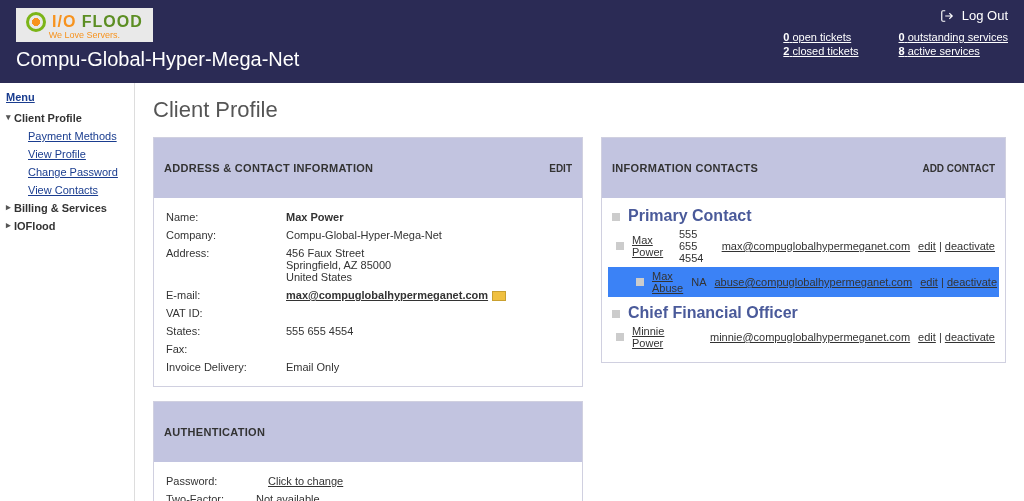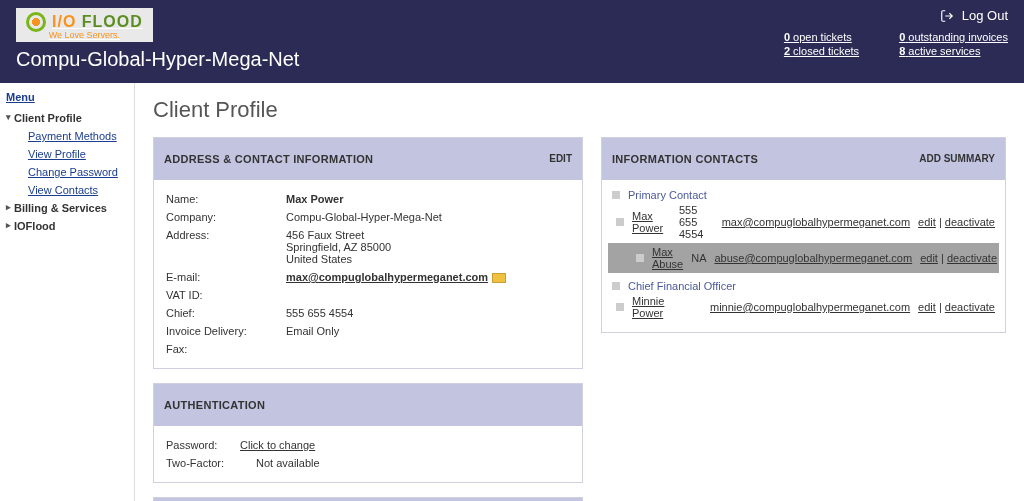--- a/index.html
+++ b/index.html
@@ -2,21 +2,21 @@
 <html><head>
 <meta charset="utf-8">
 <style>
 * { margin:0; padding:0; box-sizing:border-box; }
 body { font-family: Arial, Helvetica, sans-serif; font-size:12px; color:#333; background:#fff; width:1024px; }
 a { color:#1a3d8f; text-decoration:none; }
 
 
 .hdr { background:#2b2b55; color:#fff; padding:8px 16px 12px; display:flex; }
 .hdr-left { flex:1; }
-.logo-box { background:#e9e9e9; display:inline-block; padding:4px 10px 2px;text-decoration:underline; }
+.logo-box { background:#e9e9e9; display:inline-block; padding:4px 10px 2px; }
 .logo-row { display:flex; align-items:center; gap:6px; }
 .logo-icon { width:20px; height:20px; border-radius:50%; background:radial-gradient(circle,#f7931e 40%,transparent 42%); border:3px solid #7cb518; position:relative; }
 .logo-txt { font-size:16px; font-weight:bold; color:#f7931e; letter-spacing:1px;}
 .logo-txt .flood { color:#5c8e23; }
 .logo-sub { font-size:9px; color:#f7931e; text-align:center; margin-top:-2px; }
 .client-name { font-size:20px; color:#fff; margin-top:6px; font-weight:normal; }
 .hdr-right { display:flex; flex-direction:column; align-items:flex-end; }
 .logout { color:#fff; font-size:13px; display:flex; align-items:center; gap:8px; margin-bottom:8px; }
 .stats { display:flex; gap:40px; font-size:11px; }
 .stats-col div { margin-bottom:2px; }
@@ -35,44 +35,44 @@
 .side li.lvl1 a { color:#1a3d8f; text-decoration:underline; }
 
 .main { flex:1; padding:14px 18px; }
 .page-title { font-size:22px; color:#555; font-weight:normal; margin-bottom:14px; }
 
 .cols { display:flex; gap:18px; }
 .col-l { flex:1; }
 .col-r { width:405px; }
 
 .panel { border:1px solid #d0d0e0; margin-bottom:14px; }
-.panel-hd { background:#c2c4e0; padding:15px 10px; display:flex; justify-content:space-between; align-items:flex-start; }
+.panel-hd { background:#c2c4e0; padding:24px 10px; display:flex; justify-content:space-between; align-items:flex-end; }
 .panel-hd-title { font-weight:bold; font-size:11px; color:#333; letter-spacing:.3px; }
 .panel-hd-action { font-size:10px; font-weight:bold; color:#333; cursor:pointer; }
 .panel-bd { padding:10px 12px; font-size:11px; }
 
 .kv { display:flex; padding:3px 0; }
 .kv .k { width:120px; color:#333; }
 .kv .v { flex:1; color:#333; }
 .kv .v.bold { font-weight:bold; }
 .kv .v a { text-decoration:underline; color:#333; font-weight:bold; }
 .email-badge { display:inline-block; width:14px; height:10px; background:#f0c040; margin-left:4px; vertical-align:middle; border:1px solid #c9a030; }
 
 
 .ct-row { display:flex; align-items:center; padding:3px 4px; font-size:11px; gap:8px; }
-.ct-row.alt { background:#a3a3a3;padding-left:24px; }
+.ct-row.alt { background:#3b82f6;padding-left:24px; }
 .ct-row .sq { width:8px; height:8px; background:#ccc; flex-shrink:0; }
 .ct-row .nm { width:90px; }
 .ct-row .nm a { text-decoration:underline; color:#333; }
 .ct-row .ph { width:80px; color:#333; }
 .ct-row .em { flex:1; text-align:right; }
 .ct-row .em a { text-decoration:underline; color:#333; }
 .ct-row .act { width:90px; text-align:left; font-size:11px; white-space:nowrap; }
 .ct-row .act a { text-decoration:underline; color:#333; }
-.ct-role { padding:3px 4px 0 20px; font-size:11px; font-weight:normal; color:#4a5a9a; }
+.ct-role { padding:3px 4px 0 20px; font-size:16px; font-weight:bold; color:#4a5a9a; }
 .ct-block { margin-bottom:4px; }
 </style>
 </head>
 <body>
 
 <div class="hdr">
   <div class="hdr-left">
     <div class="logo-box">
       <div class="logo-row">
         <span class="logo-icon"></span>
@@ -88,21 +88,21 @@
           <path d="M9 21H5a2 2 0 0 1-2-2V5a2 2 0 0 1 2-2h4M16 17l5-5-5-5M21 12H9"></path>
         </svg>
       <span>Log Out</span>
     </a>
     <div class="stats">
       <div class="stats-col">
         <div><a><b>0</b> <span>open tickets</span></a></div>
         <div><a><b>2</b> <span>closed tickets</span></a></div>
       </div>
       <div class="stats-col">
-        <div><a><b>0</b> <span>outstanding invoices</span></a></div>
+        <div><a><b>0</b> <span>outstanding services</span></a></div>
         <div><a><b>8</b> <span>active services</span></a></div>
       </div>
     </div>
   </div>
 </div>
 
 <div class="wrap">
 
   <div class="side">
     <h4>Menu</h4>
@@ -146,41 +146,41 @@
               </div>
             <div class="kv">
                 <div class="k">E-mail:</div>
                 <div class="v"><a>max@compuglobalhypermeganet.com</a><span class="email-badge"></span></div>
               </div>
             <div class="kv">
                 <div class="k">VAT ID:</div>
                 <div class="v"></div>
               </div>
             <div class="kv">
-                <div class="k">Chief:</div>
+                <div class="k">States:</div>
                 <div class="v">555 655 4554</div>
+              </div>
+            <div class="kv">
+                <div class="k">Fax:</div>
+                <div class="v"></div>
               </div>
             <div class="kv">
                 <div class="k">Invoice Delivery:</div>
                 <div class="v">Email Only</div>
-              </div>
-            <div class="kv">
-                <div class="k">Fax:</div>
-                <div class="v"></div>
               </div>
           </div>
         </div>
 
         <div class="panel">
           <div class="panel-hd">
               <span class="panel-hd-title">AUTHENTICATION</span>
             </div>
           <div class="panel-bd">
             <div class="kv">
-                <div class="k" style="width:74px">Password:</div>
+                <div class="k" style="width:102px">Password:</div>
                 <div class="v"><a style="font-weight:normal;text-decoration:underline;color:#333">Click to change</a></div>
               </div>
             <div class="kv">
                 <div class="k" style="width:90px">Two-Factor:</div>
                 <div class="v">Not available</div>
               </div>
           </div>
         </div>
 
         <div class="panel">
@@ -193,21 +193,21 @@
           </div>
         </div>
 
       </div>
 
       <div class="col-r">
 
         <div class="panel">
           <div class="panel-hd">
             <span class="panel-hd-title">INFORMATION CONTACTS</span>
-            <span class="panel-hd-action">ADD SUMMARY</span>
+            <span class="panel-hd-action">ADD CONTACT</span>
           </div>
           <div class="panel-bd" id="contacts-body" style="padding:6px 6px">
               <div class="ct-block">
                 <div class="ct-role"><span class="sq" style="display: inline-block; width: 8px; height: 8px; background: rgb(204, 204, 204); margin-right: 8px; margin-left: -16px;"></span>Primary Contact</div>
                 <div class="ct-row">
                   <span class="sq" style="margin-left:4px"></span>
                   <span class="nm"><a>Max Power</a></span>
                   <span class="ph">555 655 4554</span>
                   <span class="em"><a>max@compuglobalhypermeganet.com</a></span>
                   <span class="act"><a>edit</a> | <a>deactivate</a></span>

